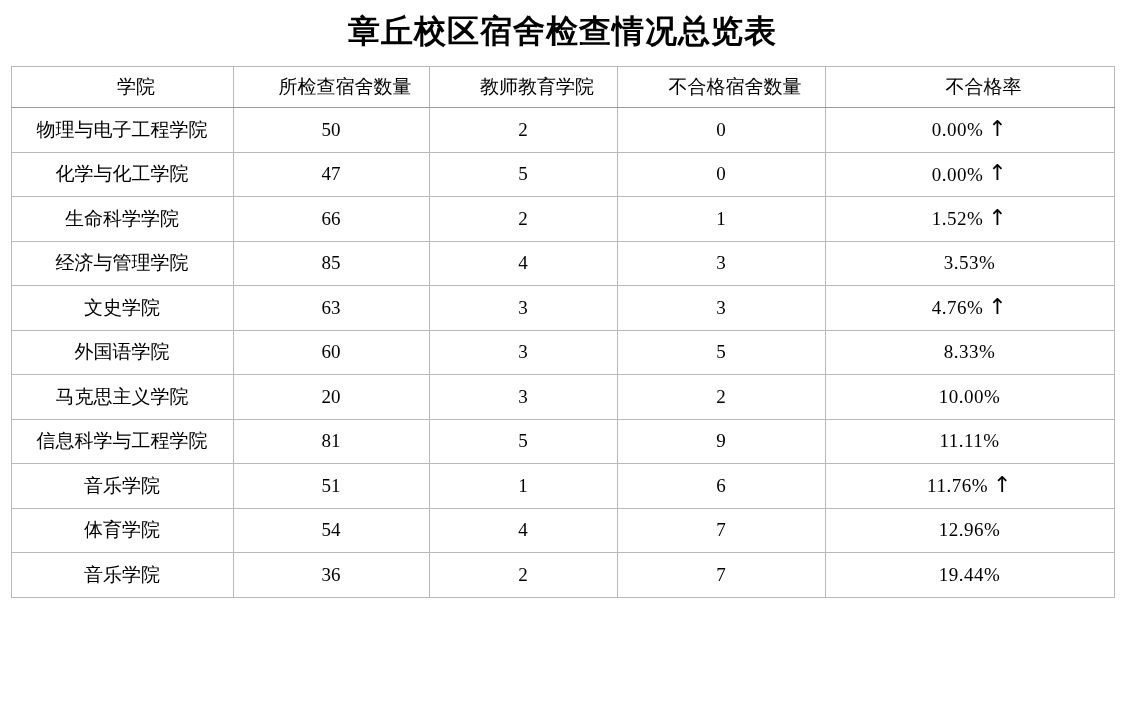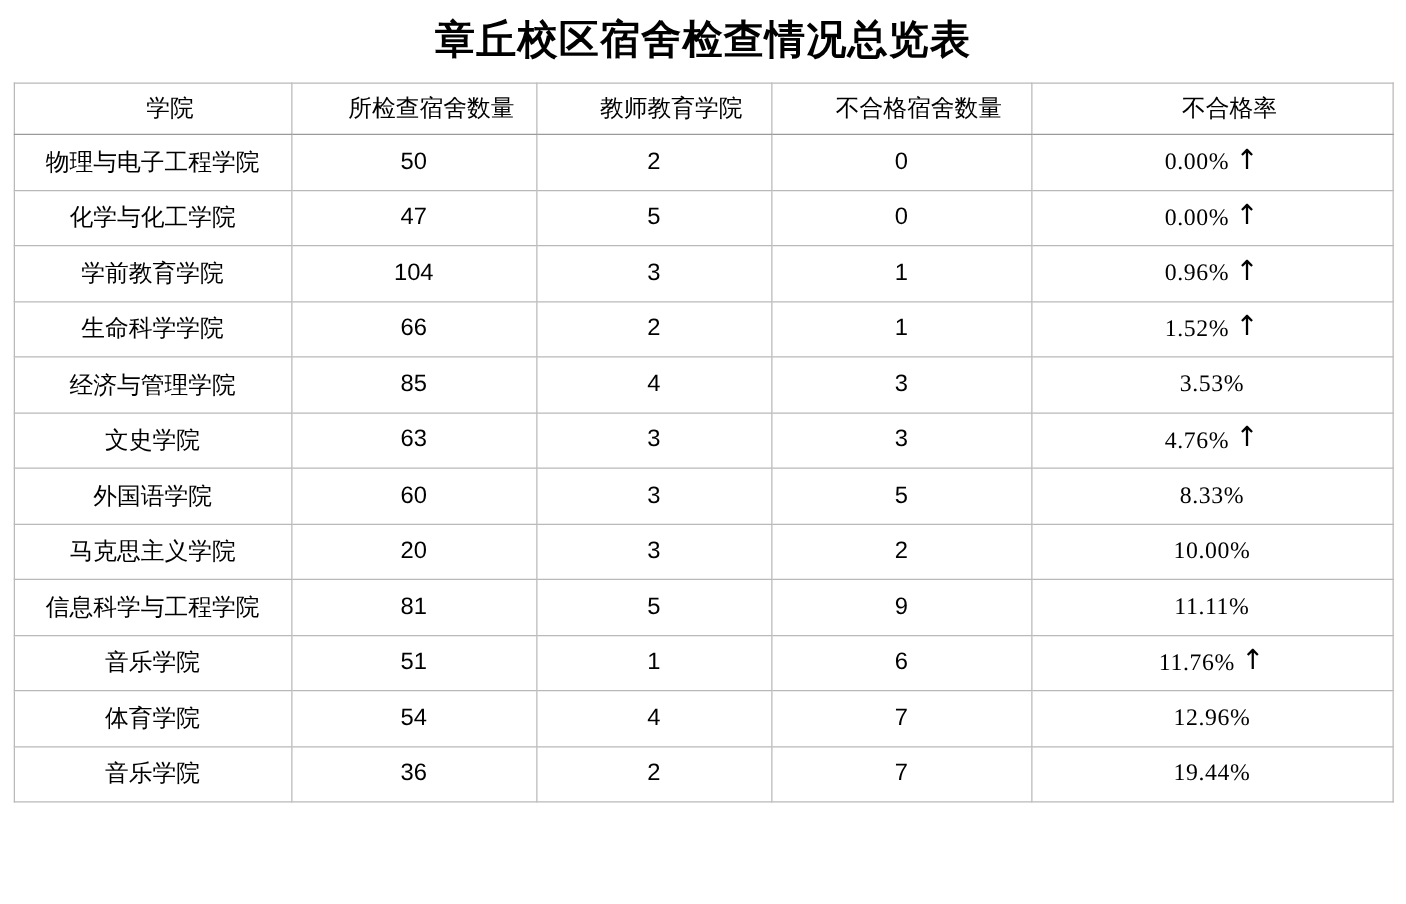--- a/index.html
+++ b/index.html
@@ -61,21 +61,21 @@
   }
   table.report tbody td {
     height: 43.5px;
   }
   td.college {
     font-family: "DejaVu Sans", "Liberation Sans", sans-serif;
     font-size: 18px;
     letter-spacing: 0px;
   }
   td.num {
-    font-family: Liberation Sans, sans-serif;
+    font-family: Liberation Serif, serif;
     font-size: 19px;
   }
   td.rate {
     font-family: "Liberation Serif", "DejaVu Serif", serif;
     font-size: 19px;
     letter-spacing: 0.5px;
   }
   .rate-wrap {
     display: inline-flex;
     align-items: center;
@@ -130,30 +130,20 @@
           <td class="college">化学与化工学院</td>
           <td class="num">47</td>
           <td class="num">5</td>
           <td class="num">0</td>
           <td class="rate"><span class="rate-wrap">
               <span>0.00%</span>
               <span class="arrow">↑</span>
             </span></td>
         </tr>
         <tr>
-          <td class="college">学前教育学院</td>
-          <td class="num">104</td>
-          <td class="num">3</td>
-          <td class="num">1</td>
-          <td class="rate"><span class="rate-wrap">
-              <span>0.96%</span>
-              <span class="arrow">↑</span>
-            </span></td>
-        </tr>
-        <tr>
           <td class="college">生命科学学院</td>
           <td class="num">66</td>
           <td class="num">2</td>
           <td class="num">1</td>
           <td class="rate"><span class="rate-wrap">
               <span>1.52%</span>
               <span class="arrow">↑</span>
             </span></td>
         </tr>
         <tr>

